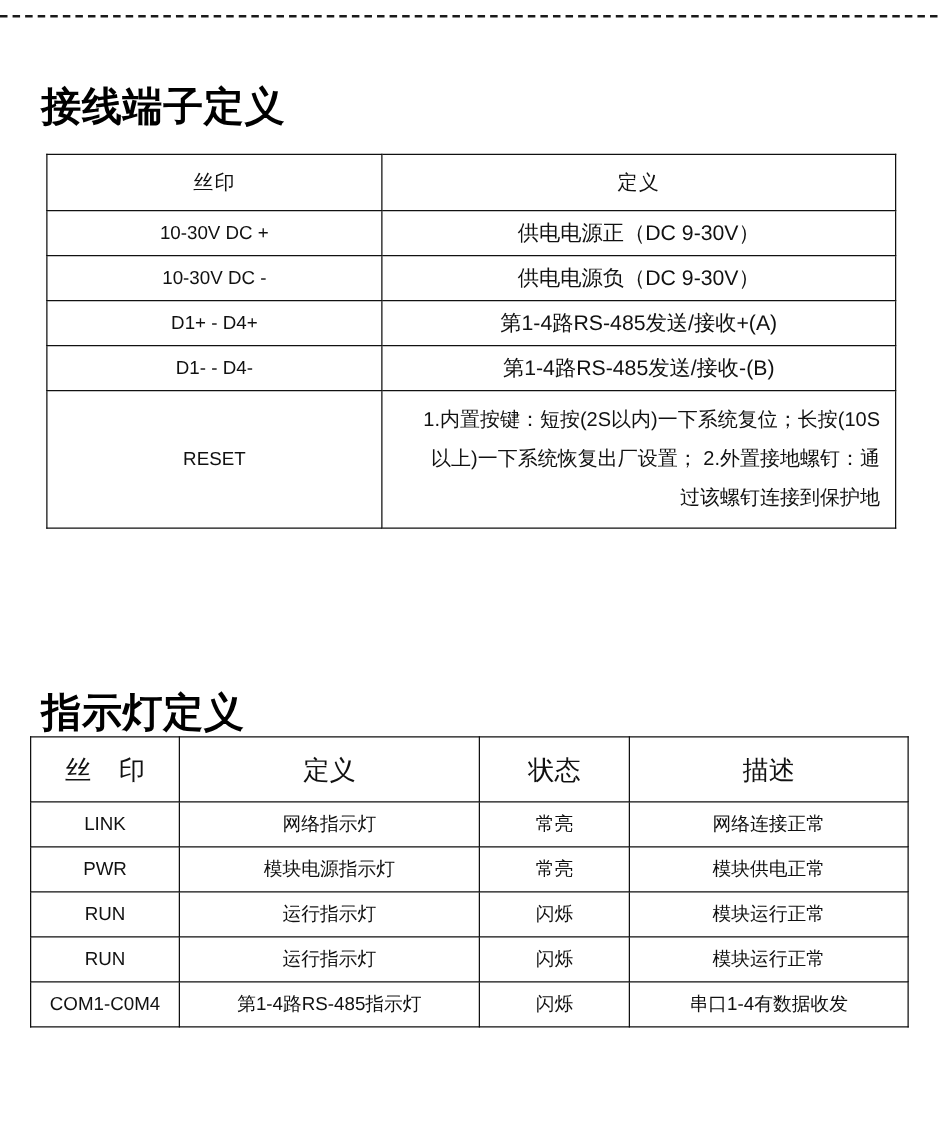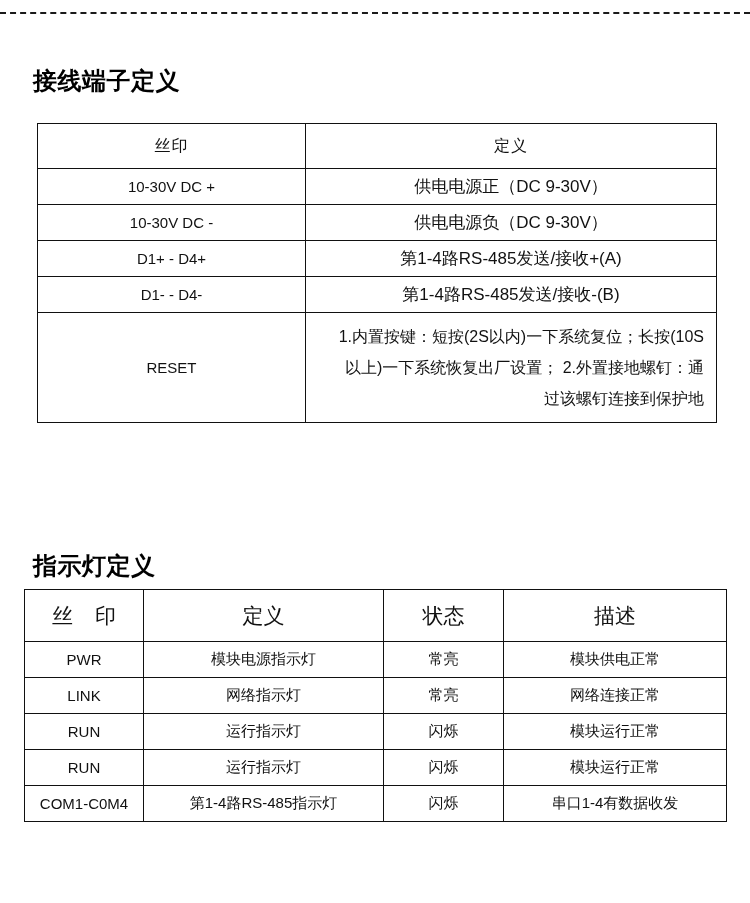--- a/index.html
+++ b/index.html
@@ -23,21 +23,21 @@
     top: 12px;
     width: 750px;
     height: 0;
     border-top: 2px dashed #1a1a1a;
   }
 
   
   .section-heading {
     position: absolute;
     left: 33px;
-    font-size: 24px;
+    font-size: 32px;
     font-weight: bold;
     letter-spacing: 0.5px;
     line-height: 1;
     white-space: nowrap;
     color: #000000;
   }
   #heading-terminal { top: 69px; }
   #heading-led      { top: 554px; }
 
   
@@ -169,32 +169,32 @@
   <thead>
     <tr>
       <th class="th-silk">丝 印</th>
       <th>定义</th>
       <th>状态</th>
       <th>描述</th>
     </tr>
   </thead>
   <tbody>
     <tr>
+      <td>LINK</td>
+      <td class="cell-cn">网络指示灯</td>
+      <td class="cell-cn">常亮</td>
+      <td class="cell-cn">网络连接正常</td>
+    </tr>
+    <tr>
       <td>PWR</td>
       <td class="cell-cn">模块电源指示灯</td>
       <td class="cell-cn">常亮</td>
       <td class="cell-cn">模块供电正常</td>
     </tr>
     <tr>
-      <td>LINK</td>
-      <td class="cell-cn">网络指示灯</td>
-      <td class="cell-cn">常亮</td>
-      <td class="cell-cn">网络连接正常</td>
-    </tr>
-    <tr>
       <td>RUN</td>
       <td class="cell-cn">运行指示灯</td>
       <td class="cell-cn">闪烁</td>
       <td class="cell-cn">模块运行正常</td>
     </tr>
     <tr>
       <td>RUN</td>
       <td class="cell-cn">运行指示灯</td>
       <td class="cell-cn">闪烁</td>
       <td class="cell-cn">模块运行正常</td>

